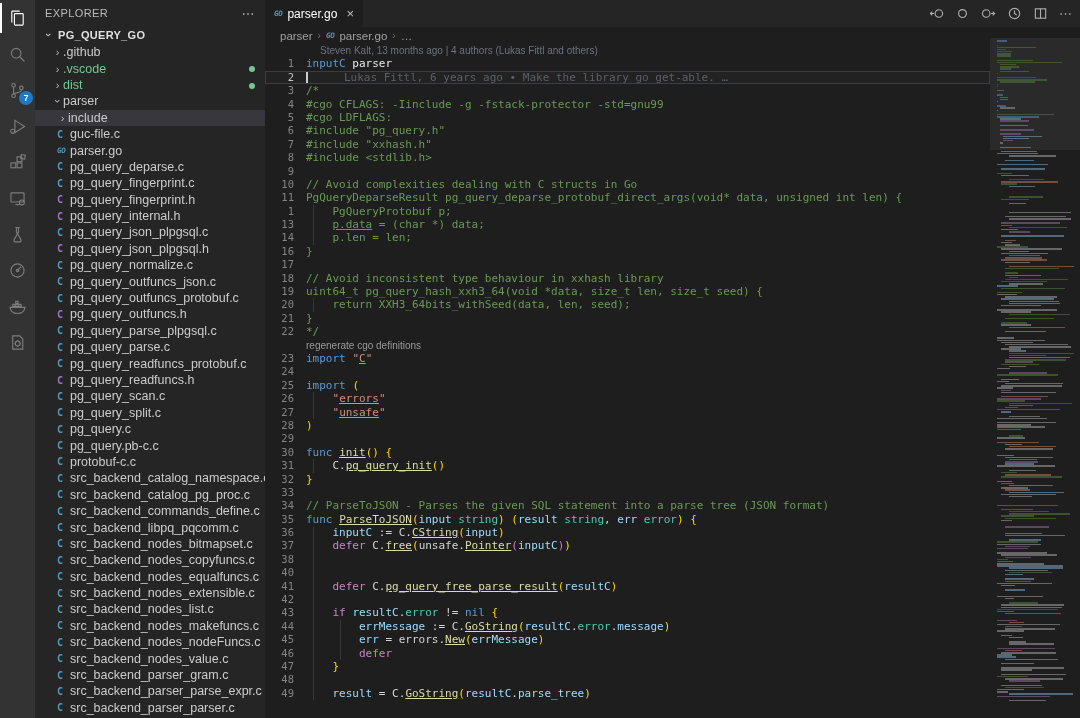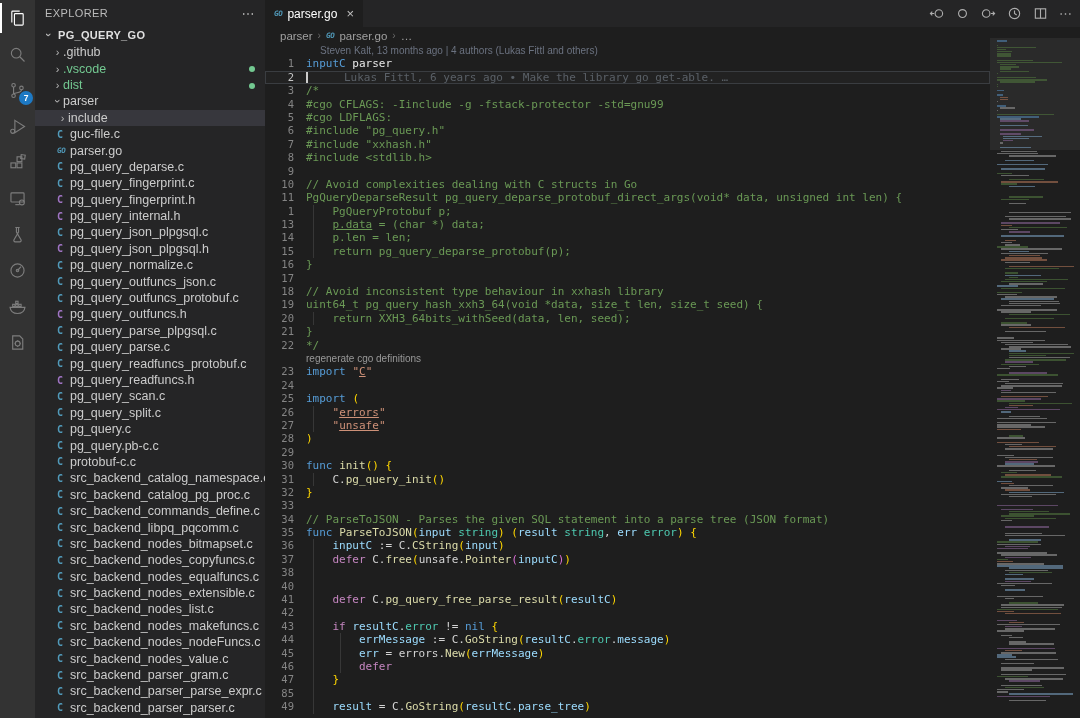--- a/index.html
+++ b/index.html
@@ -51,21 +51,21 @@
   .cursor{position:absolute;left:41px;top:1px;width:1.5px;height:11.5px;background:#cccccc;}
   .ghost{color:#5a6067;margin-left:38px;}
   .guide{position:absolute;left:48px;top:0;bottom:0;border-left:1px solid #373737;}
   .guide.l2{left:74.5px;}
   .blamerow{height:13.4px;line-height:13.4px;padding-left:55px;font-family:"Liberation Sans",sans-serif;font-size:10px;color:#6b7280;}
   .lensrow{height:13.4px;line-height:13.4px;padding-left:41px;font-family:"Liberation Sans",sans-serif;font-size:10px;color:#999999;cursor:pointer;}
   .tk-kw{color:#569cd6;} .tk-ctl{color:#c586c0;} .tk-com{color:#6a9955;}
   .tk-comu{color:#6a9955;text-decoration:underline;}
   .tk-str{color:#ce9178;} .tk-stru{color:#ce9178;text-decoration:underline;}
   .tk-pl{color:#d4d4d4;} .tk-wh{color:#e8e8e8;} .tk-va{color:#9cdcfe;} .tk-ty{color:#4ec9b0;}
-  .tk-fn{color:#dcdcaa;} .tk-b1{color:#ffd700;} .tk-b2{color:#da70d6;}
+  .tk-fn{color:#dcdcaa;text-decoration:underline;} .tk-b1{color:#ffd700;} .tk-b2{color:#da70d6;}
 
   
   .minimap{position:absolute;right:0;top:38px;width:90px;bottom:0;background:#1e1e1e;}
   .mmline{position:absolute;height:1.4px;opacity:.65;}
   .mmslider{position:absolute;left:0;right:0;top:0;height:112px;background:rgba(121,121,121,.13);cursor:pointer;}
 </style>
 </head>
 <body>
 
 <div class="app">
@@ -369,21 +369,20 @@
         <div class="row"><span class="ln">5</span><span class="tk-com">#cgo LDFLAGS:</span></div>
         <div class="row"><span class="ln">6</span><span class="tk-com">#include "pg_query.h"</span></div>
         <div class="row"><span class="ln">7</span><span class="tk-com">#include "xxhash.h"</span></div>
         <div class="row"><span class="ln">8</span><span class="tk-com">#include &lt;stdlib.h&gt;</span></div>
         <div class="row"><span class="ln">9</span></div>
         <div class="row"><span class="ln">10</span><span class="tk-com">// Avoid complexities dealing with C structs in Go</span></div>
         <div class="row"><span class="ln">11</span><span class="tk-com">PgQueryDeparseResult pg_query_deparse_protobuf_direct_args(void* data, unsigned int len) {</span></div>
         <div class="row"><span class="guide"></span><span class="ln">1</span><span class="tk-com">    PgQueryProtobuf p;</span></div>
         <div class="row"><span class="guide"></span><span class="ln">13</span><span class="tk-com">    </span><span class="tk-comu">p.data</span><span class="tk-com"> = (char *) data;</span></div>
         <div class="row"><span class="guide"></span><span class="ln">14</span><span class="tk-com">    p.len = len;</span></div>
-        <div class="row"><span class="guide"></span><span class="ln">15</span><span class="tk-com">    return pg_query_deparse_protobuf(p);</span></div>
         <div class="row"><span class="ln">16</span><span class="tk-com">}</span></div>
         <div class="row"><span class="ln">17</span></div>
         <div class="row"><span class="ln">18</span><span class="tk-com">// Avoid inconsistent type behaviour in xxhash library</span></div>
         <div class="row"><span class="ln">19</span><span class="tk-com">uint64_t pg_query_hash_xxh3_64(void *data, size_t len, size_t seed) {</span></div>
         <div class="row"><span class="guide"></span><span class="ln">20</span><span class="tk-com">    return XXH3_64bits_withSeed(data, len, seed);</span></div>
         <div class="row"><span class="ln">21</span><span class="tk-com">}</span></div>
         <div class="row"><span class="ln">22</span><span class="tk-com">*/</span></div>
         <div class="lensrow">regenerate cgo definitions</div>
         <div class="row"><span class="ln">23</span><span class="tk-kw">import</span><span class="tk-pl"> </span><span class="tk-str">"</span><span class="tk-stru">C</span><span class="tk-str">"</span></div>
         <div class="row"><span class="ln">24</span></div>
@@ -402,21 +401,21 @@
         <div class="row"><span class="guide"></span><span class="ln">37</span><span class="tk-pl">    </span><span class="tk-ctl">defer</span><span class="tk-pl"> C.</span><span class="tk-fn">free</span><span class="tk-b1">(</span><span class="tk-pl">unsafe.</span><span class="tk-fn">Pointer</span><span class="tk-b2">(</span><span class="tk-va">inputC</span><span class="tk-b2">)</span><span class="tk-b1">)</span></div>
         <div class="row"><span class="guide"></span><span class="ln">38</span></div>
         <div class="row"><span class="guide"></span><span class="ln">40</span></div>
         <div class="row"><span class="guide"></span><span class="ln">41</span><span class="tk-pl">    </span><span class="tk-ctl">defer</span><span class="tk-pl"> C.</span><span class="tk-fn">pg_query_free_parse_result</span><span class="tk-b1">(</span><span class="tk-va">resultC</span><span class="tk-b1">)</span></div>
         <div class="row"><span class="guide"></span><span class="ln">42</span></div>
         <div class="row"><span class="guide"></span><span class="ln">43</span><span class="tk-pl">    </span><span class="tk-ctl">if</span><span class="tk-pl"> </span><span class="tk-va">resultC</span><span class="tk-pl">.</span><span class="tk-ty">error</span><span class="tk-pl"> != </span><span class="tk-kw">nil</span><span class="tk-pl"> </span><span class="tk-b1">{</span></div>
         <div class="row"><span class="guide"></span><span class="guide l2"></span><span class="ln">44</span><span class="tk-pl">        </span><span class="tk-va">errMessage</span><span class="tk-pl"> := C.</span><span class="tk-fn">GoString</span><span class="tk-b1">(</span><span class="tk-va">resultC</span><span class="tk-pl">.</span><span class="tk-ty">error</span><span class="tk-pl">.</span><span class="tk-va">message</span><span class="tk-b1">)</span></div>
         <div class="row"><span class="guide"></span><span class="guide l2"></span><span class="ln">45</span><span class="tk-pl">        </span><span class="tk-va">err</span><span class="tk-pl"> = errors.</span><span class="tk-fn">New</span><span class="tk-b1">(</span><span class="tk-va">errMessage</span><span class="tk-b1">)</span></div>
         <div class="row"><span class="guide"></span><span class="guide l2"></span><span class="ln">46</span><span class="tk-pl">        </span><span class="tk-ctl">defer</span></div>
         <div class="row"><span class="guide"></span><span class="ln">47</span><span class="tk-pl">    </span><span class="tk-b1">}</span></div>
-        <div class="row"><span class="guide"></span><span class="ln">85</span></div>
+        <div class="row"><span class="guide"></span><span class="ln">48</span></div>
         <div class="row"><span class="guide"></span><span class="ln">49</span><span class="tk-pl">    </span><span class="tk-va">result</span><span class="tk-pl"> = C.</span><span class="tk-fn">GoString</span><span class="tk-b1">(</span><span class="tk-va">resultC</span><span class="tk-pl">.</span><span class="tk-va">parse_tree</span><span class="tk-b1">)</span></div>
       </div>
     <div class="minimap">
         <div class="mmslider"></div>
         <div class="mmline" style="top: 2.17px; left: 7px; width: 10.08px; background: rgb(78, 124, 166);"></div>
         <div class="mmline" style="top: 6.51px; left: 7px; width: 1.44px; background: rgb(77, 110, 60);"></div>
         <div class="mmline" style="top: 8.68px; left: 7px; width: 38.88px; background: rgb(77, 110, 60);"></div>
         <div class="mmline" style="top: 10.85px; left: 7px; width: 9.36px; background: rgb(77, 110, 60);"></div>
         <div class="mmline" style="top: 13.02px; left: 7px; width: 15.12px; background: rgb(77, 110, 60);"></div>
         <div class="mmline" style="top: 15.19px; left: 7px; width: 13.68px; background: rgb(77, 110, 60);"></div>

